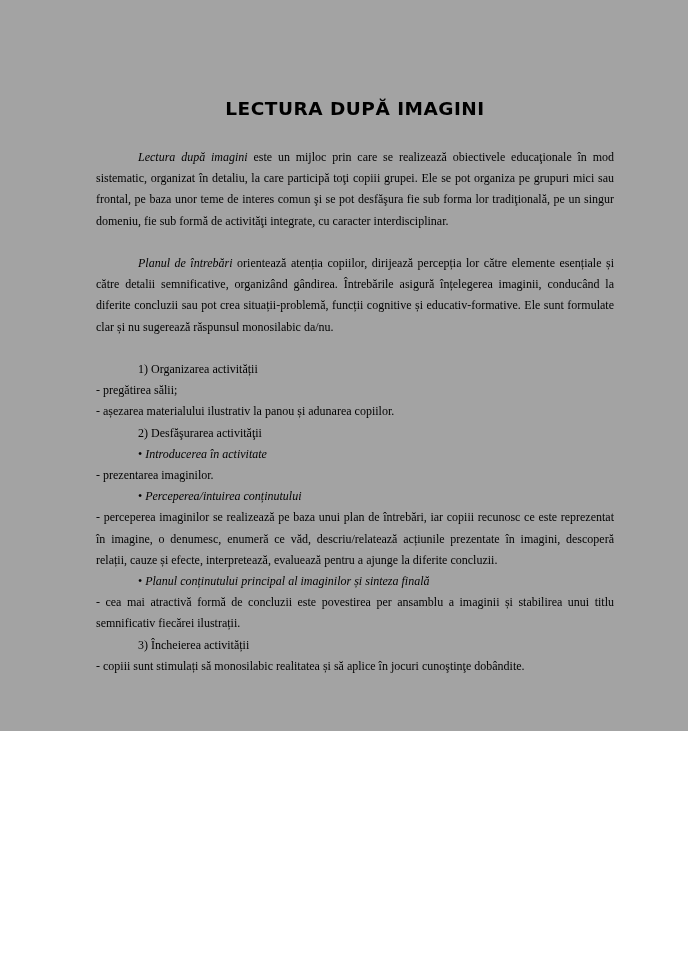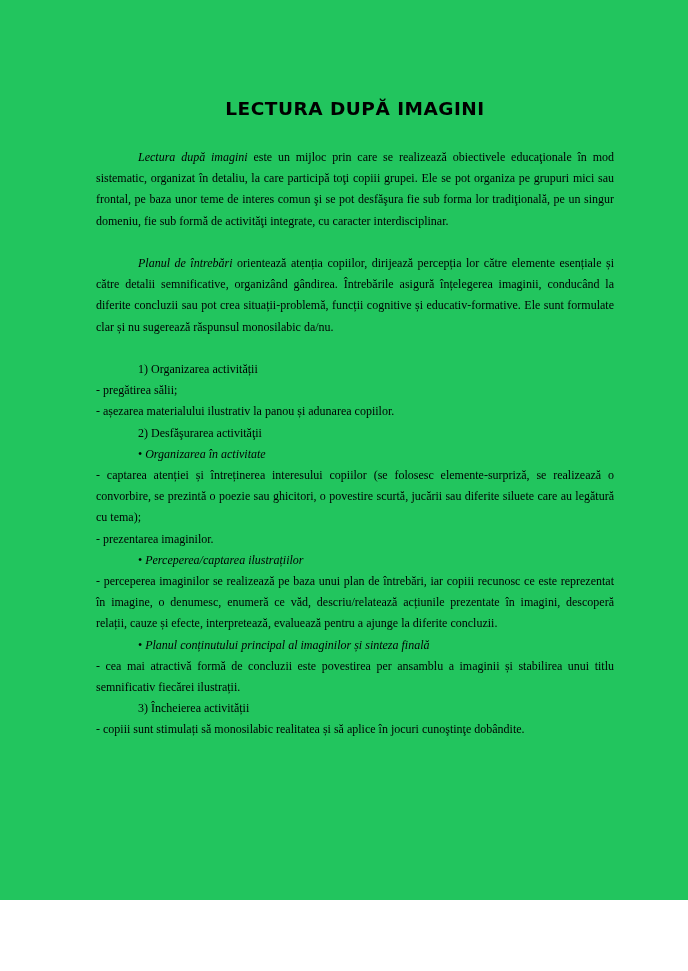--- a/index.html
+++ b/index.html
@@ -3,22 +3,22 @@
 <meta charset="utf-8">
 <style>
   html, body {
     margin: 0;
     padding: 0;
     background: #ffffff;
   }
   .page {
     position: relative;
     width: 688px;
-    height: 900px;
-    background: #22c55e;
+    height: 731px;
+    background: #a3a3a3;
     box-sizing: border-box;
     padding: 97px 74px 0 96px;
     font-family: "Liberation Serif", serif;
     color: #000000;
     overflow: hidden;
   }
   .doc-title {
     font-family: "DejaVu Sans", sans-serif;
     font-size: 18.5px;
     font-weight: bold;
@@ -54,23 +54,22 @@
   <h1 class="doc-title">LECTURA DUPĂ IMAGINI</h1>
   <div class="doc-body">
       <p class="indent"><span class="it">Lectura după imagini</span><span> este un mijloc prin care se realizează obiectivele educaţionale în mod sistematic, organizat în detaliu, la care participă toţi copiii grupei. Ele se pot organiza pe grupuri mici sau frontal, pe baza unor teme de interes comun şi se pot desfăşura fie sub forma lor tradiţională, pe un singur domeniu, fie sub formă de activităţi integrate, cu caracter interdisciplinar.</span></p>
       <p class="spacer"></p>
       <p class="indent"><span class="it">Planul de întrebări</span><span> orientează atenția copiilor, dirijează percepția lor către elemente esențiale și către detalii semnificative, organizând gândirea. Întrebările asigură înțelegerea imaginii, conducând la diferite concluzii sau pot crea situații-problemă, funcții cognitive și educativ-formative. Ele sunt formulate clar și nu sugerează răspunsul monosilabic da/nu.</span></p>
       <p class="spacer"></p>
       <p class="indent"><span>1) Organizarea activității</span></p>
       <p class="flush"><span>- pregătirea sălii;</span></p>
       <p class="flush"><span>- așezarea materialului ilustrativ la panou și adunarea copiilor.</span></p>
       <p class="indent"><span>2) Desfăşurarea activităţii</span></p>
-      <p class="indent"><span>• </span><span class="it">Organizarea în activitate</span></p>
-      <p class="flush"><span>- captarea atenției și întreținerea interesului copiilor (se folosesc elemente-surpriză, se realizează o convorbire, se prezintă o poezie sau ghicitori, o povestire scurtă, jucării sau diferite siluete care au legătură cu tema);</span></p>
+      <p class="indent"><span>• </span><span class="it">Introducerea în activitate</span></p>
       <p class="flush"><span>- prezentarea imaginilor.</span></p>
-      <p class="indent"><span>• </span><span class="it">Perceperea/captarea ilustrațiilor</span></p>
+      <p class="indent"><span>• </span><span class="it">Perceperea/intuirea conținutului</span></p>
       <p class="flush"><span>- perceperea imaginilor se realizează pe baza unui plan de întrebări, iar copiii recunosc ce este reprezentat în imagine, o denumesc, enumeră ce văd, descriu/relatează acțiunile prezentate în imagini, descoperă relații, cauze și efecte, interpretează, evaluează pentru a ajunge la diferite concluzii.</span></p>
       <p class="indent"><span>• </span><span class="it">Planul conținutului principal al imaginilor și sinteza finală</span></p>
       <p class="flush"><span>- cea mai atractivă formă de concluzii este povestirea per ansamblu a imaginii și stabilirea unui titlu semnificativ fiecărei ilustrații.</span></p>
       <p class="indent"><span>3) Încheierea activității</span></p>
       <p class="flush"><span>- copiii sunt stimulați să monosilabic realitatea și să aplice în jocuri cunoştinţe dobândite.</span></p>
     </div>
 </div>
 
 </body></html>

